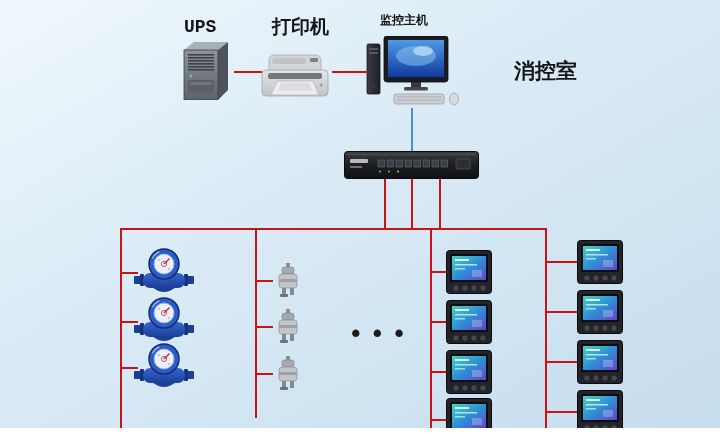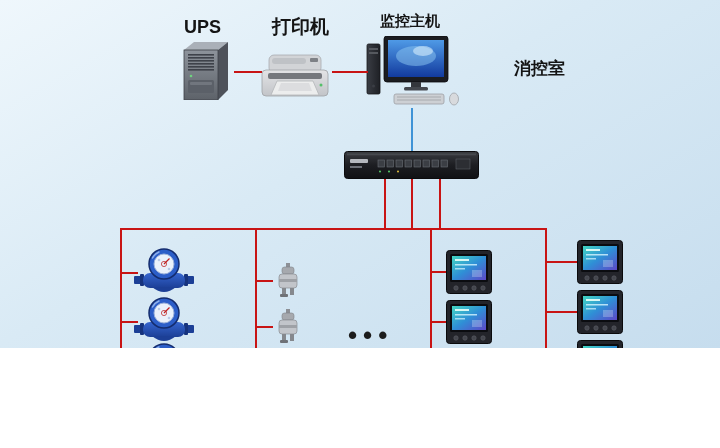--- a/index.html
+++ b/index.html
@@ -1,19 +1,19 @@
 <!DOCTYPE html>
 <html><head>
 <meta charset="utf-8">
 <style>
   html,body{margin:0;padding:0;}
   .canvas{
-    position:relative;width:720px;height:348px;overflow:hidden;
+    position:relative;width:720px;height:428px;overflow:hidden;
     background:linear-gradient(150deg,#eff7fc 0%,#d9eaf5 45%,#c6ddee 100%);
-    font-family:Liberation Sans, sans-serif;
+    font-family:Liberation Mono, monospace;
   }
   .lbl{position:absolute;font-weight:bold;color:#141414;white-space:nowrap;}
   .hline{position:absolute;height:2px;background:#c81414;}
   .vline{position:absolute;width:2px;background:#c81414;}
   .blue{background:#3f93d6;}
   .dev{position:absolute;display:block;}
   .dots{position:absolute;font-weight:bold;color:#1c1c1c;font-size:26px;line-height:26px;letter-spacing:6px;}
 </style>
 </head>
 <body>
@@ -152,22 +152,22 @@
       <circle cx="28" cy="38" r="2.2" fill="#43454c" stroke="#5c5e66" stroke-width="0.6"></circle>
       <circle cx="37" cy="38" r="2.2" fill="#43454c" stroke="#5c5e66" stroke-width="0.6"></circle>
     </symbol>
   </defs>
 </svg>
 
 <div class="canvas">
 
   <div class="lbl" style="left:184px;top:17px;font-size:18px;">UPS</div>
   <div class="lbl" style="left:272px;top:14px;font-size:19px;">打印机</div>
-  <div class="lbl" style="left:380px;top:12px;font-size:15px;">监控主机</div>
-  <div class="lbl" style="left:514px;top:57px;font-size:17px;">消控室</div>
+  <div class="lbl" style="left:380px;top:12px;font-size:12px;">监控主机</div>
+  <div class="lbl" style="left:514px;top:57px;font-size:21px;">消控室</div>
 
   <svg class="dev" style="left:178px;top:42px;" width="54" height="58">
       <use href="#sym-ups"></use>
     </svg>
   <svg class="dev" style="left:260px;top:52px;" width="70" height="48">
       <use href="#sym-printer"></use>
     </svg>
   <svg class="dev" style="left:366px;top:36px;" width="95" height="70">
       <use href="#sym-computer"></use>
     </svg>

